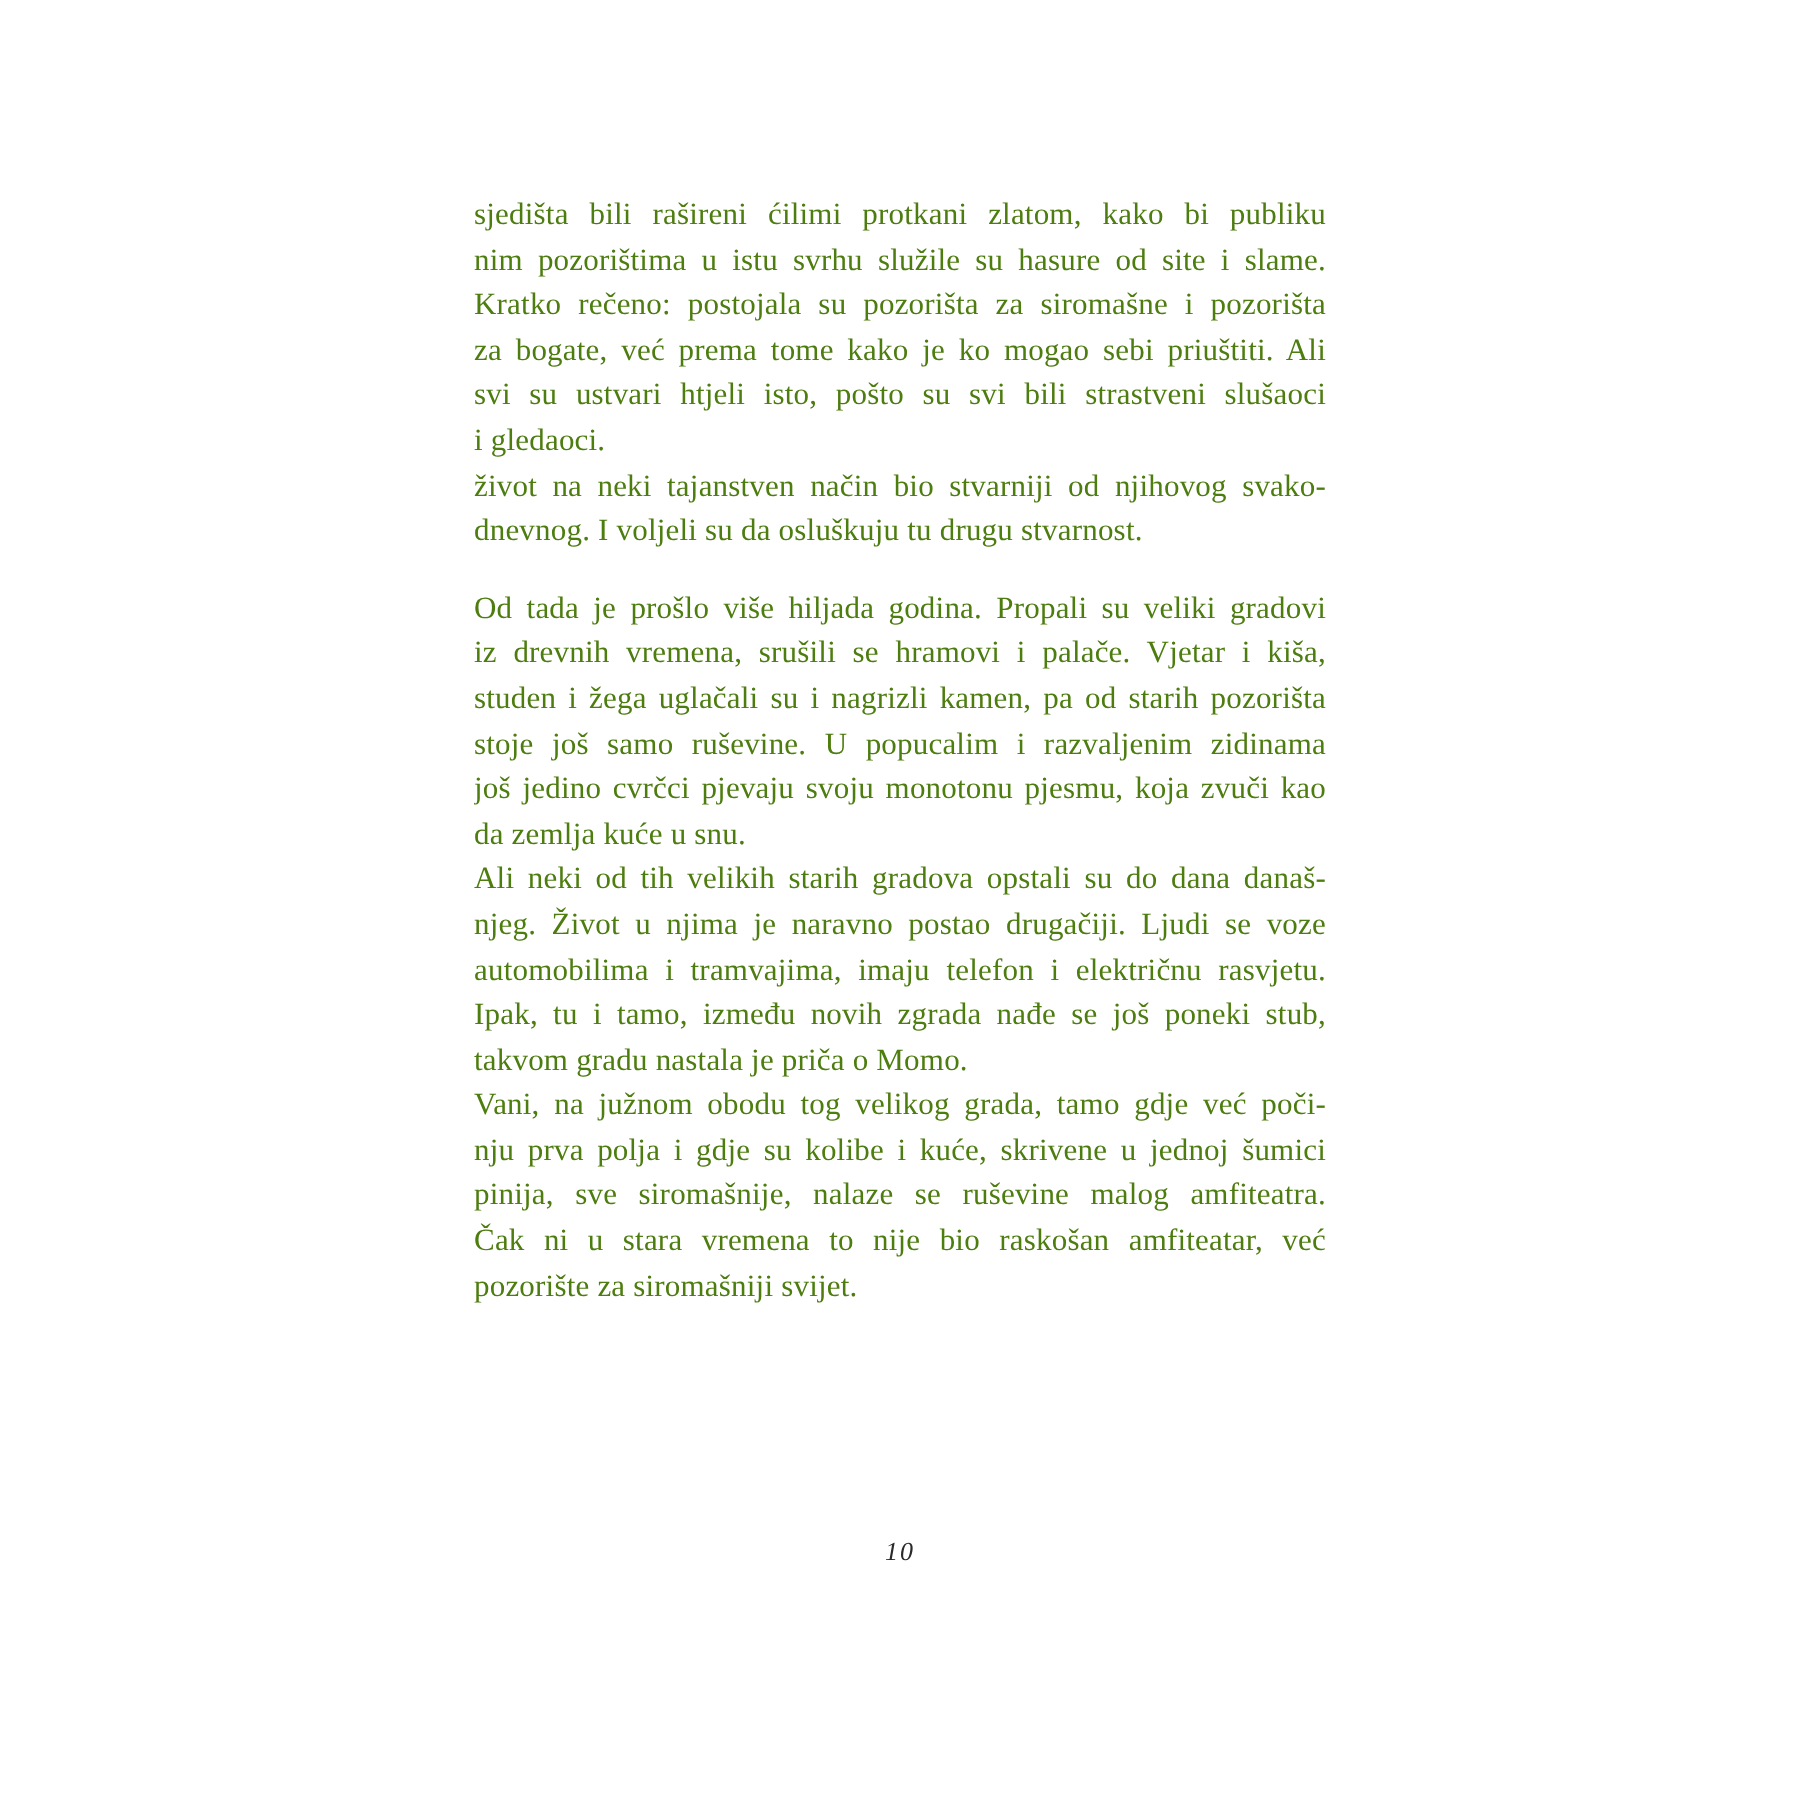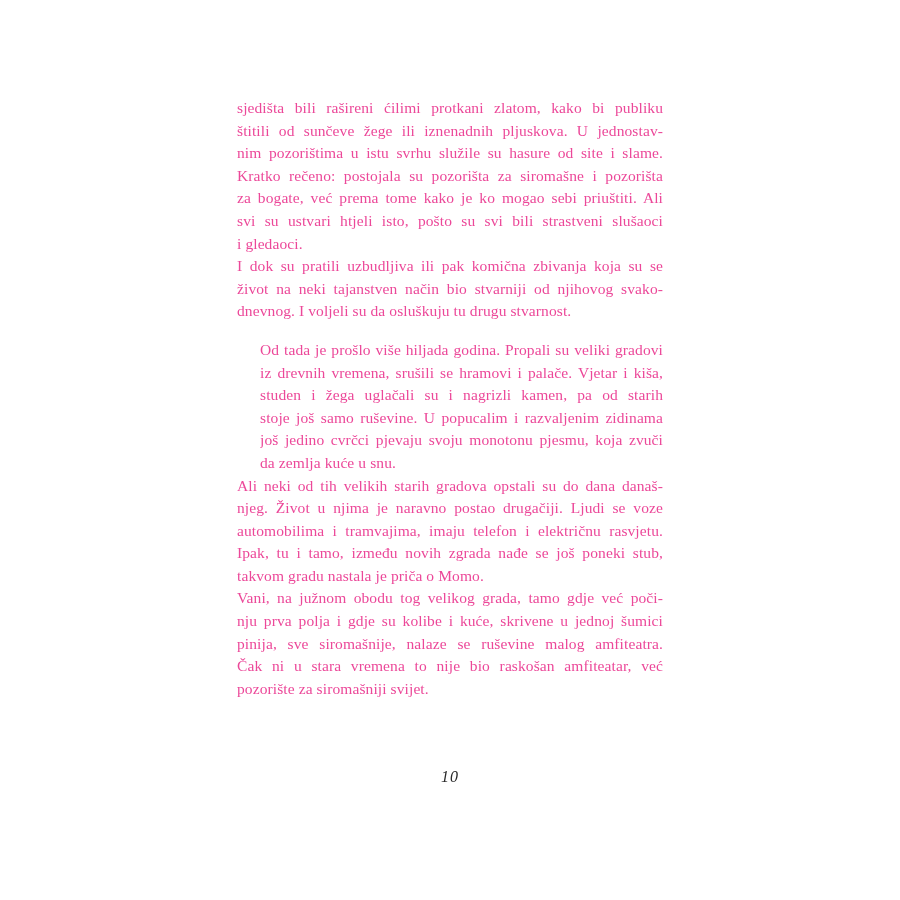--- a/index.html
+++ b/index.html
@@ -13,30 +13,29 @@
     height: 900px;
     background: #ffffff;
     overflow: hidden;
     font-family: "Liberation Serif", serif;
   }
   .text-block {
     position: absolute;
     left: 237px;
     top: 97px;
     width: 426px;
-    color: #ec4899;
+    color: #4d7c0f;
     font-family: Liberation Serif, serif;
   }
   .para {
     margin: 0;
     padding: 0;
   }
   .para.break {
     margin-top: 16px;
-    margin-left: 23px;
   }
   .line {
     font-size: 15.5px;
     line-height: 22.6px;
     height: 22.6px;
     overflow: hidden;
     text-align: justify;
     text-align-last: justify;
     text-justify: inter-word;
     letter-spacing: 0.1px;
@@ -45,42 +44,40 @@
   .line.last {
     text-align: center;
     text-align-last: left;
   }
   .page-number {
     position: absolute;
     left: 0;
     top: 768px;
     width: 900px;
     text-align: center;
-    font-size: 16px;
+    font-size: 13px;
     font-style: italic;
     color: #2a2a2a;
     letter-spacing: 1px;
   }
 </style>
 </head>
 <body>
 
 <div class="page">
   <div class="text-block">
       <div class="para">
         <div class="line">sjedišta bili rašireni ćilimi protkani zlatom, kako bi publiku</div>
-        <div class="line">štitili od sunčeve žege ili iznenadnih pljuskova. U jednostav-</div>
         <div class="line">nim pozorištima u istu svrhu služile su hasure od site i slame.</div>
         <div class="line">Kratko rečeno: postojala su pozorišta za siromašne i pozorišta</div>
         <div class="line">za bogate, već prema tome kako je ko mogao sebi priuštiti. Ali</div>
         <div class="line">svi su ustvari htjeli isto, pošto su svi bili strastveni slušaoci</div>
         <div class="line last">i gledaoci.</div>
       </div>
       <div class="para">
-        <div class="line">I dok su pratili uzbudljiva ili pak komična zbivanja koja su se</div>
         <div class="line">život na neki tajanstven način bio stvarniji od njihovog svako-</div>
         <div class="line last">dnevnog. I voljeli su da osluškuju tu drugu stvarnost.</div>
       </div>
       <div class="para break">
         <div class="line">Od tada je prošlo više hiljada godina. Propali su veliki gradovi</div>
         <div class="line">iz drevnih vremena, srušili se hramovi i palače. Vjetar i kiša,</div>
         <div class="line">studen i žega uglačali su i nagrizli kamen, pa od starih pozorišta</div>
         <div class="line">stoje još samo ruševine. U popucalim i razvaljenim zidinama</div>
         <div class="line">još jedino cvrčci pjevaju svoju monotonu pjesmu, koja zvuči kao</div>
         <div class="line last">da zemlja kuće u snu.</div>

